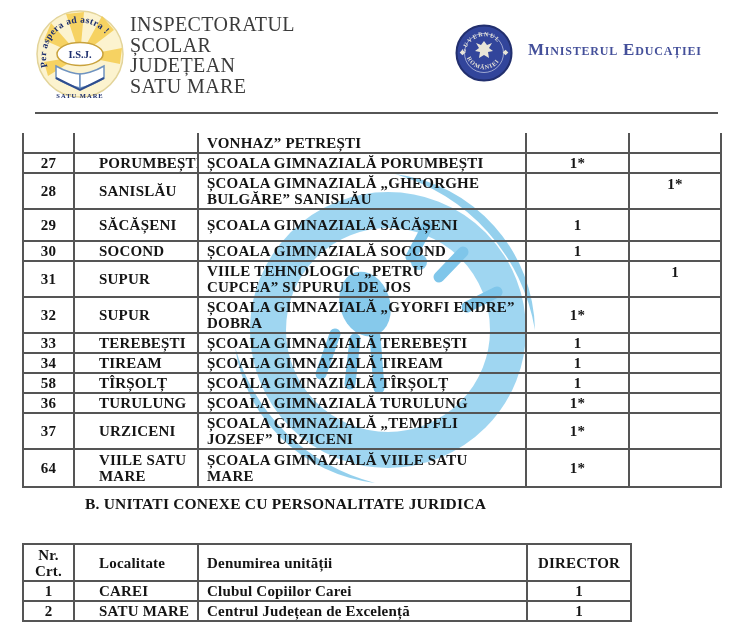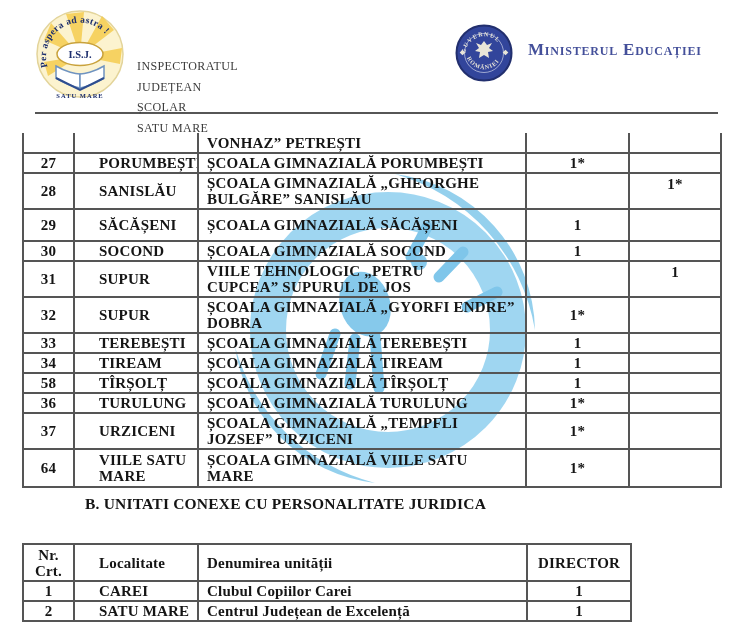--- a/index.html
+++ b/index.html
@@ -2,22 +2,22 @@
 <html><head>
 <meta charset="utf-8">
 <style>
   html,body { margin:0; padding:0; background:#ffffff; }
   .page {
     position:relative; width:735px; height:636px; background:#ffffff; overflow:hidden;
     font-family:"Liberation Serif","DejaVu Serif",serif; color:#151515;
   }
   
   .isj-logo { position:absolute; left:36px; top:8px; }
-  .org-name { position:absolute; left:137px; top:14px; font-size:12px; line-height:20.5px;
-              color:#3b3b3b; letter-spacing:.4px; z-index:2;margin-top:42px; }
+  .org-name { position:absolute; left:130px; top:14px; font-size:20px; line-height:20.5px;
+              color:#3b3b3b; letter-spacing:.4px; z-index:2; }
   .ministry-seal { position:absolute; left:455px; top:24px; }
   .ministry-label { position:absolute; left:528px; top:40px; font-size:17px; font-weight:600;
                     font-variant:small-caps; letter-spacing:.8px; color:#44509a; z-index:2; }
   .header-rule { position:absolute; left:35px; top:112px; width:683px; height:2px; background:#565656; }
   
   .watermark { position:absolute; left:213px; top:162px; z-index:0; }
   
   .tbl-wrap { position:absolute; z-index:1; }
   table { border-collapse:collapse; table-layout:fixed; font-weight:bold; }
   td { border:2px solid #555; font-size:15px; line-height:16px; letter-spacing:.2px;
@@ -79,22 +79,22 @@
     <g>
       <path d="M20,58 C30,64 40,66 44,66 L44,80 C38,79 28,75 20,70 Z" fill="#ffffff" stroke="#6f93c0" stroke-width="1.5"></path>
       <path d="M68,58 C58,64 48,66 44,66 L44,80 C50,79 60,75 68,70 Z" fill="#ffffff" stroke="#6f93c0" stroke-width="1.5"></path>
       <path d="M20,70 L44,82 L68,70" fill="none" stroke="#2e4d8f" stroke-width="2"></path>
     </g>
     <text x="44" y="90" text-anchor="middle" font-size="6.5" font-weight="bold" fill="#1d2f6e" letter-spacing="1">SATU MARE</text>
   </svg>
 
   <div class="org-name">
     <div>INSPECTORATUL</div>
+    <div>ȘCOLAR</div>
     <div>JUDEȚEAN</div>
-    <div>ȘCOLAR</div>
     <div>SATU MARE</div>
   </div>
 
   <svg class="ministry-seal" width="58" height="58" viewBox="0 0 58 58">
     <circle cx="29" cy="29" r="27.5" fill="#32459b" stroke="#222f6e" stroke-width="2"></circle>
     <circle cx="29" cy="29" r="19.5" fill="none" stroke="#b9c0de" stroke-width="0.8"></circle>
     <path d="M29 17 l3 4 l5 -2 l-3 5 l4 3 l-5 1 l1 6 l-5 -3 l-5 3 l1 -6 l-5 -1 l4 -3 l-3 -5 l5 2 Z" fill="#e9e6d8"></path>
     <path id="govArcT" d="M 11 35 A 18.5 18.5 0 1 1 47 35" fill="none"></path>
     <path id="govArcB" d="M 11 31 A 18.5 18.5 0 0 0 47 31" fill="none"></path>
     <text font-size="6" font-weight="bold" fill="#e9e6d8" letter-spacing="1.2">

